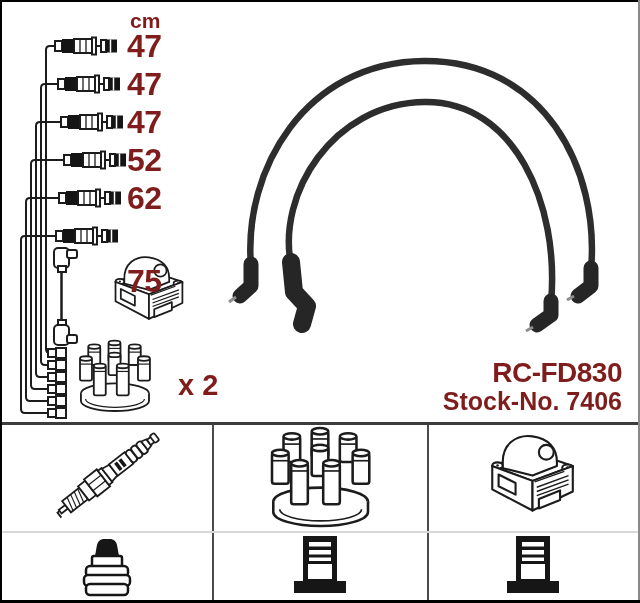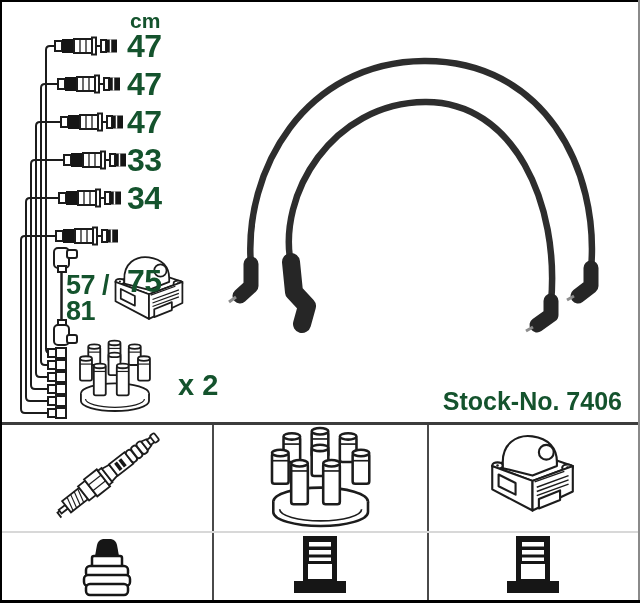--- a/index.html
+++ b/index.html
@@ -1,18 +1,18 @@
 <!DOCTYPE html>
 <html><head>
 <meta charset="utf-8">
 <style>
   html,body{margin:0;padding:0;background:#e8e8e8;}
   .canvas{
     position:relative;width:640px;height:603px;background:#ffffff;overflow:hidden;
-    font-family:"Liberation Sans", sans-serif;color:#14532d;
+    font-family:"Liberation Sans", sans-serif;color:#7f1d1d;
   }
   .abs{position:absolute;}
   .frame{background:#000;}
   .num{font-weight:bold;font-size:32px;line-height:36px;letter-spacing:-0.5px;}
   .unit{font-weight:bold;font-size:21px;line-height:24px;}
   .coilLead{font-weight:bold;font-size:27px;line-height:26px;letter-spacing:-0.5px;}
   .qty{font-weight:bold;font-size:29px;line-height:32px;}
   .pn{font-weight:bold;font-size:28px;line-height:30px;text-align:right;letter-spacing:-0.5px;}
   .stock{font-weight:bold;font-size:25px;line-height:24px;text-align:right;}
   .gridline{background:#4a4a4a;}
@@ -218,31 +218,28 @@
       <use href="#sym-tower" transform="translate(320,536)"></use>
       <use href="#sym-tower" transform="translate(533,536)"></use>
     </g>
   </svg>
 
   <div class="abs unit" style="left:130px;top:9px;">cm</div>
 
   <div class="abs num" style="left:127px;top:28px;">47</div>
   <div class="abs num" style="left:127px;top:66px;">47</div>
   <div class="abs num" style="left:127px;top:104px;">47</div>
-  <div class="abs num" style="left:127px;top:142px;">33</div>
-  <div class="abs num" style="left:127px;top:180px;">34</div>
+  <div class="abs num" style="left:127px;top:142px;">52</div>
+  <div class="abs num" style="left:127px;top:180px;">62</div>
   <div class="abs num" style="left:127px;top:218px;margin-top:45px;">75</div>
 
-  <div class="abs coilLead" style="left:66px;top:272px;">
-    <div>57 /</div>
-    <div>81</div>
-  </div>
 
   <div class="abs qty" style="left:162px;top:369px;margin-left:16px;">x 2</div>
 
+  <div class="abs pn" style="left:320px;top:358px;width:302px;">RC-FD830</div>
   <div class="abs stock" style="left:320px;top:389px;width:302px;">Stock-No. 7406</div>
 
   <div class="abs" style="left:0;top:422px;width:640px;height:3px;background:#3c3c3c;"></div>
   <div class="abs gridline" style="left:212px;top:425px;width:2px;height:175px;"></div>
   <div class="abs gridline" style="left:427px;top:425px;width:2px;height:175px;"></div>
   <div class="abs" style="left:2px;top:531px;width:636px;height:2px;background:#d8d8d8;"></div>
 
   <div class="abs frame" style="left:0;top:0;width:640px;height:2px;"></div>
   <div class="abs frame" style="left:0;top:0;width:2px;height:603px;"></div>
   <div class="abs" style="right:0;top:0;width:2px;height:603px;background:#8a8a8a;"></div>

